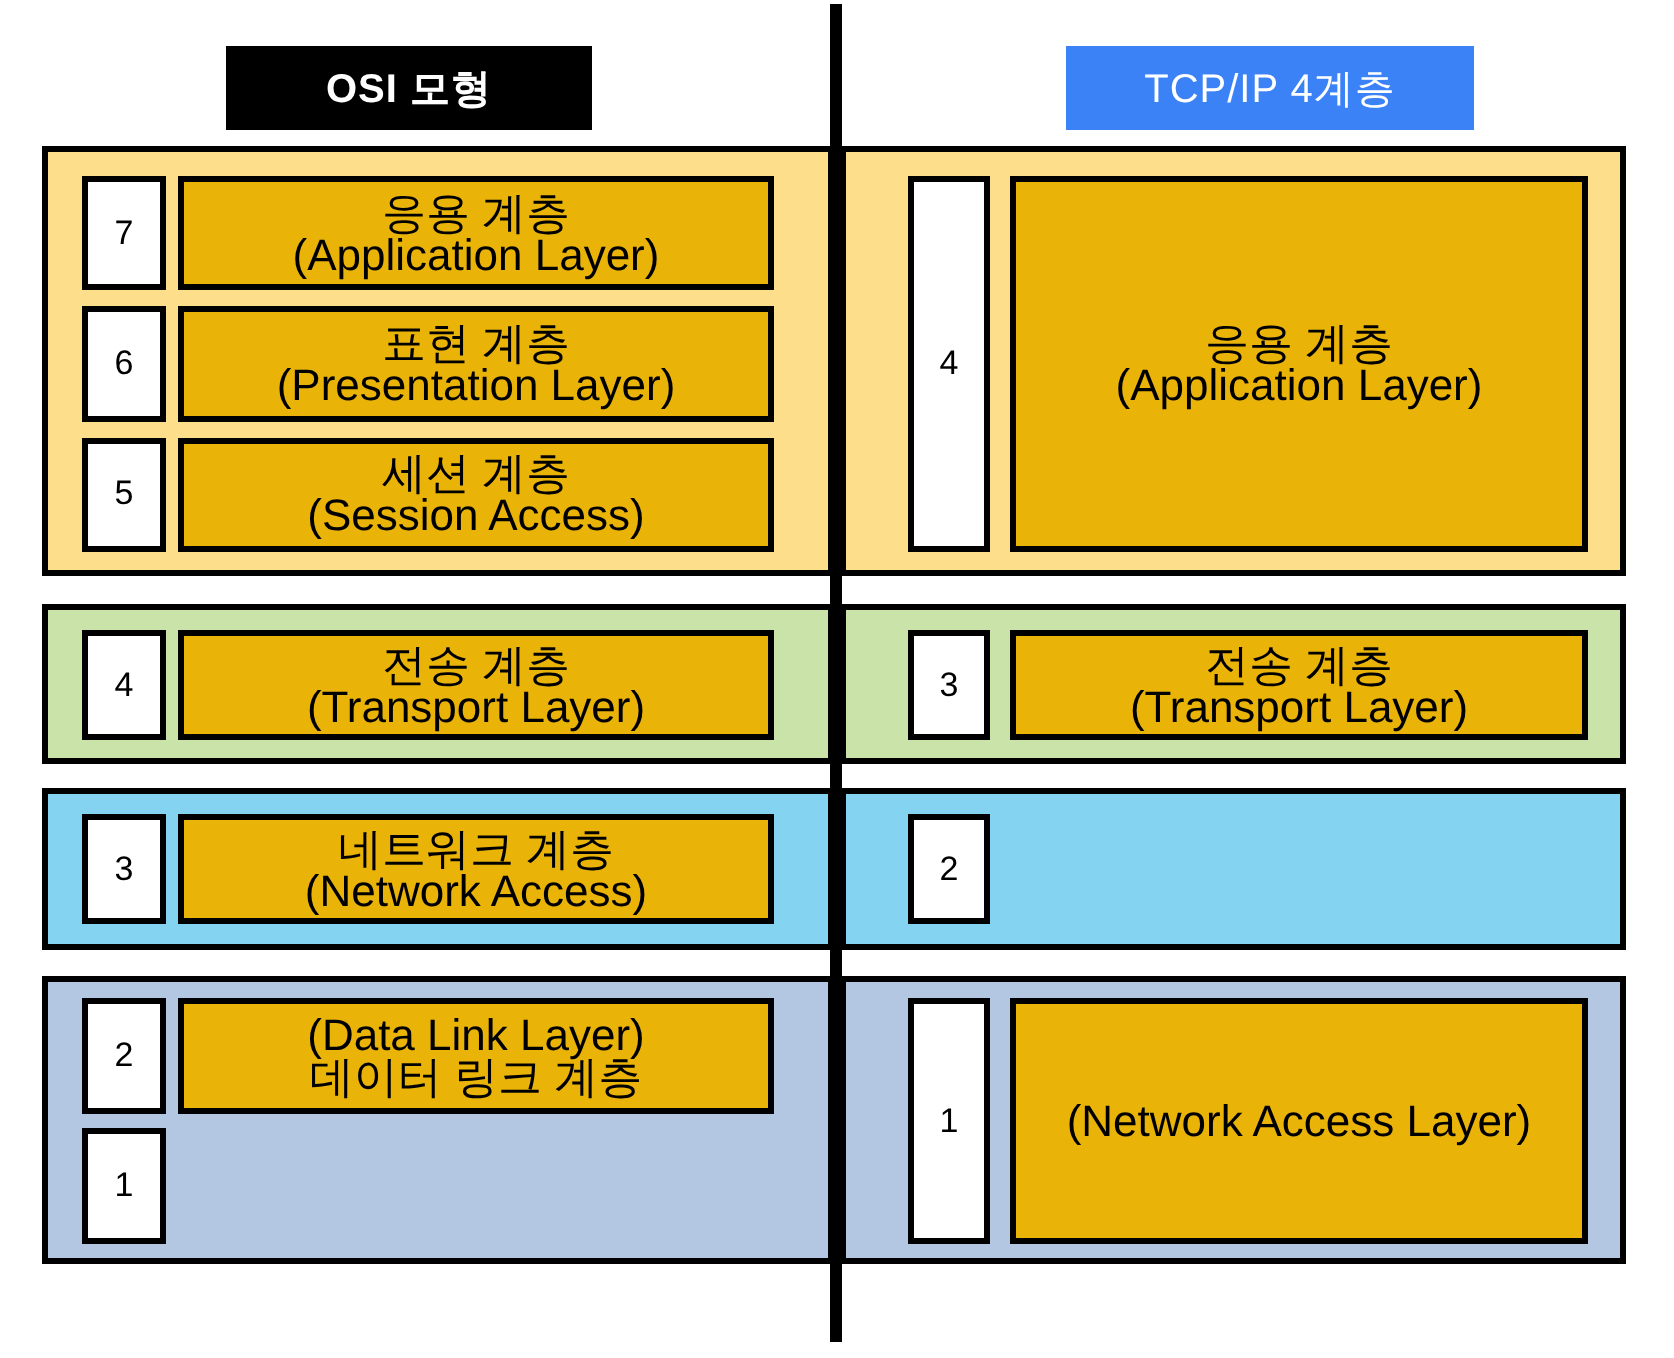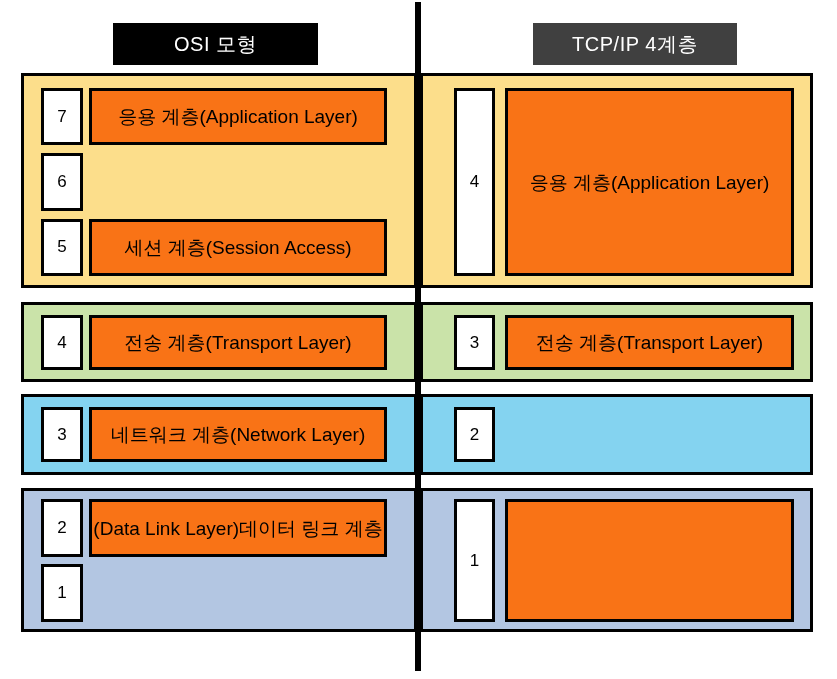--- a/index.html
+++ b/index.html
@@ -18,21 +18,21 @@
     height: 42px;
     background: #000000;
     color: #ffffff;
     display: flex;
     align-items: center;
     justify-content: center;
     font-size: 20px;
     letter-spacing: 0.5px;
     box-sizing: border-box;
   }
-  .header-osi { left: 113px; width: 205px; }
+  .header-osi { left: 113px; width: 183px; font-weight: bold; }
   .header-tcp { left: 533px; width: 204px; }
   .divider {
     position: absolute;
     left: 415px;
     top: 2px;
     width: 6px;
     height: 669px;
     background: #000000;
     z-index: 5;
   }
@@ -59,52 +59,57 @@
     border: 3px solid #000000;
     box-sizing: border-box;
     display: flex;
     align-items: center;
     justify-content: center;
     font-size: 17px;
   }
   .band.right .num { width: 41px; }
   .content {
     flex: 1;
-    background: #f97316;
+    background: #eab308;
     border: 3px solid #000000;
     box-sizing: border-box;
     display: flex;
+    flex-direction: column;
     align-items: center;
     justify-content: center;
     text-align: center;
-    font-size: 19px;
+    font-size: 22px;
     line-height: 21px;
     min-width: 0;
   }
 </style>
 </head>
 <body>
 
 <div class="canvas">
 
   <div class="header header-osi" style="background-color: rgb(0, 0, 0);">OSI 모형</div>
-  <div class="header header-tcp" style="background-color: #404040;">TCP/IP 4계층</div>
+  <div class="header header-tcp" style="background-color: #3b82f6;">TCP/IP 4계층</div>
 
   <div class="divider"></div>
 
   <div class="band left band-app" style="background-color: rgb(252, 222, 139);">
     <div class="row">
       <div class="num">7</div>
       <div class="content">
         <div>응용 계층</div>
         <div>(Application Layer)</div>
       </div>
     </div>
     <div class="row">
       <div class="num">6</div>
+      <div class="content">
+        <div>표현 계층</div>
+        <div>(Presentation Layer)</div>
+      </div>
     </div>
     <div class="row">
       <div class="num">5</div>
       <div class="content">
         <div>세션 계층</div>
         <div>(Session Access)</div>
       </div>
     </div>
   </div>
 
@@ -116,21 +121,21 @@
         <div>(Transport Layer)</div>
       </div>
     </div>
   </div>
 
   <div class="band left band-network" style="background-color: rgb(132, 211, 240);">
     <div class="row">
       <div class="num">3</div>
       <div class="content">
         <div>네트워크 계층</div>
-        <div>(Network Layer)</div>
+        <div>(Network Access)</div>
       </div>
     </div>
   </div>
 
   <div class="band left band-link" style="background-color: rgb(179, 198, 226);">
     <div class="row">
       <div class="num">2</div>
       <div class="content">
         <div>(Data Link Layer)</div>
         <div>데이터 링크 계층</div>
@@ -164,17 +169,18 @@
   <div class="band right band-network" style="background-color: rgb(132, 211, 240);">
     <div class="row">
       <div class="num">2</div>
     </div>
   </div>
 
   <div class="band right band-link" style="background-color: rgb(179, 198, 226);">
     <div class="row">
       <div class="num">1</div>
       <div class="content">
+        <div>(Network Access Layer)</div>
       </div>
     </div>
   </div>
 
 </div>
 
 </body></html>

